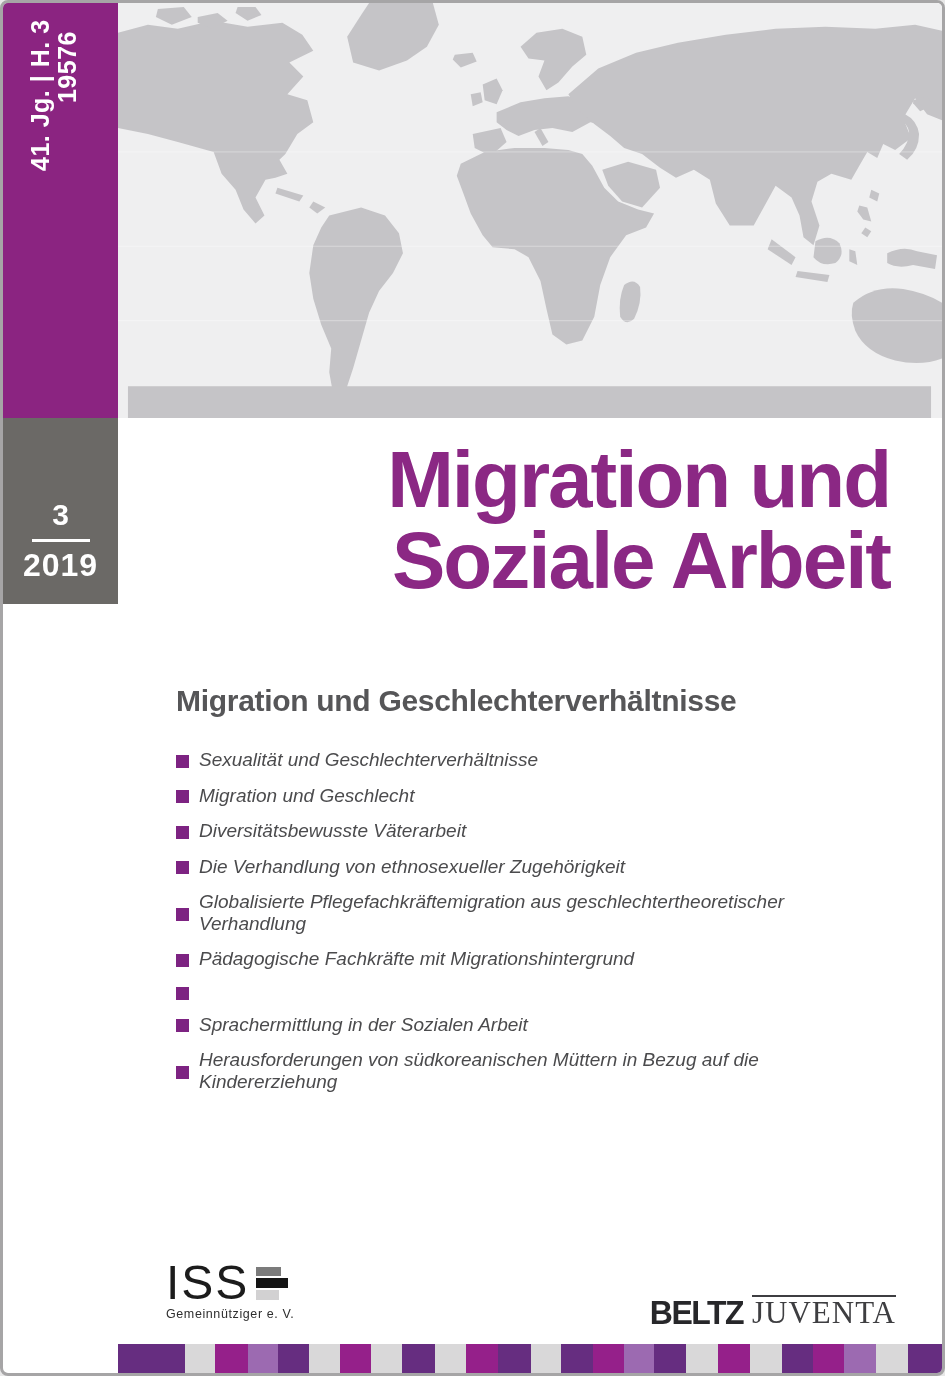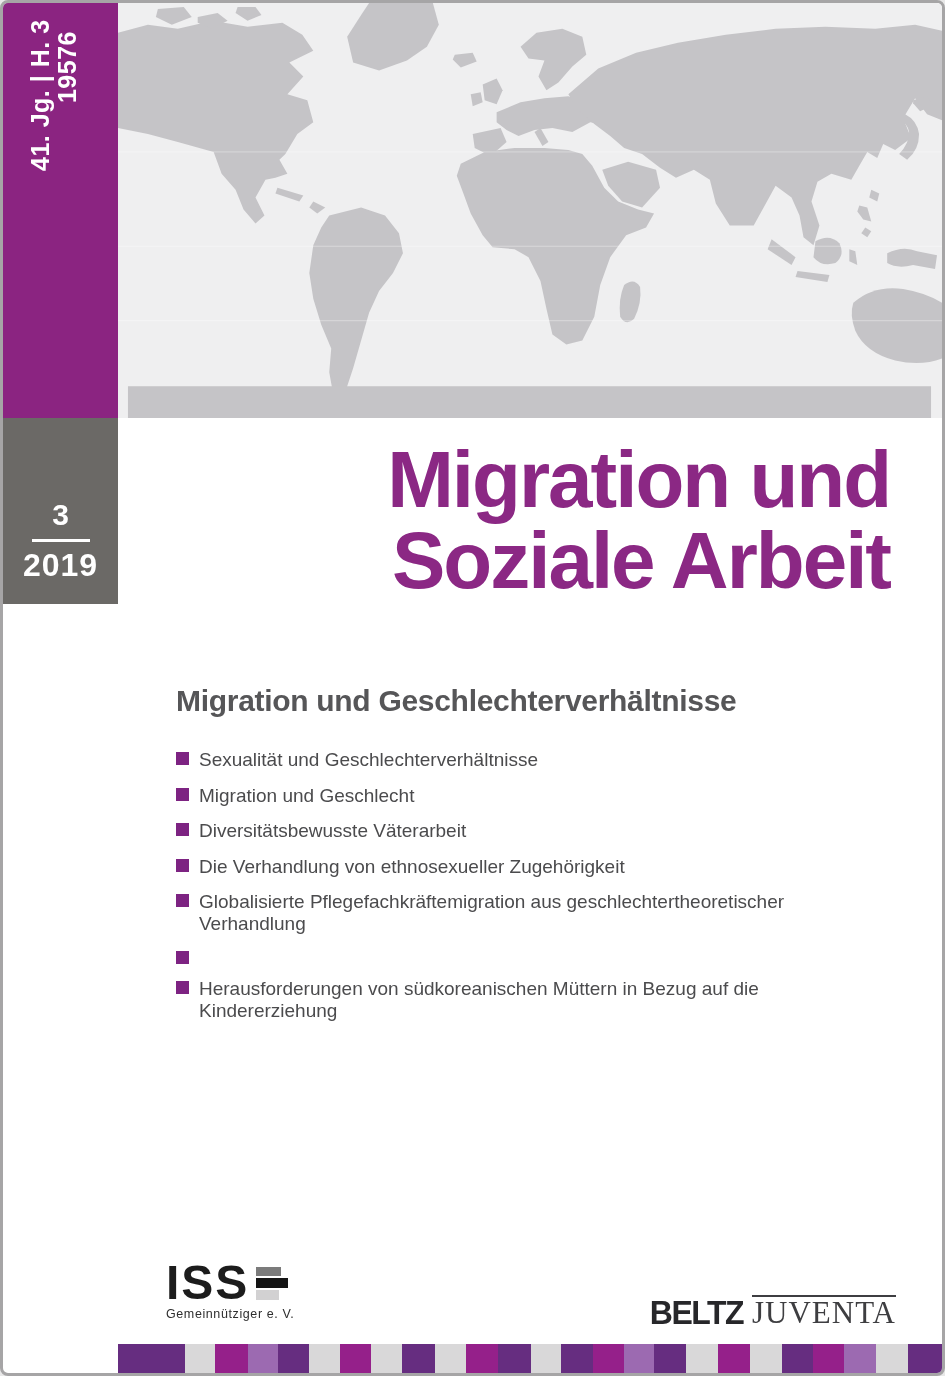--- a/index.html
+++ b/index.html
@@ -53,34 +53,34 @@
   .contents-heading{
     position:absolute;left:173px;top:681px;
     font-size:30px;font-weight:bold;color:var(--heading-gray,#565658);
     letter-spacing:-.3px;
   }
   .topics{
     position:absolute;left:173px;top:746px;width:700px;
     margin:0;padding:0;list-style:none;
   }
   .topic{
-    display:flex;align-items:flex-start;gap:10px;
+    display:flex;align-items:center;gap:10px;
     margin-bottom:14px;
     color:var(--body-gray,#4b4b4d);
-    font-size:19px;line-height:21.5px;
+    font-size:19px;line-height:21.5px;font-style:italic;
   }
   .bullet{
     flex:0 0 13px;width:13px;height:13px;margin-top:3px;
     background:var(--bullet-purple,#7d2382);
   }
   
   .iss-logo{position:absolute;left:163px;top:1260px;color:#1c1c1c;}
   .iss-row{display:flex;align-items:flex-start;}
   .iss-name{
-    font-size:48px;line-height:40px;font-weight:700;letter-spacing:2px;
+    font-size:48px;line-height:40px;font-weight:400;letter-spacing:2px;
     font-family:"Liberation Sans",sans-serif;
   }
   .iss-bars{display:flex;flex-direction:column;gap:2px;margin:4px 0 0 7px;}
   .iss-bars .b1{width:25px;height:9px;background:#7b7b7b;}
   .iss-bars .b2{width:32px;height:10px;background:#141414;}
   .iss-bars .b3{width:23px;height:10px;background:#d2d1d2;}
   .iss-sub{font-size:12.5px;letter-spacing:.6px;color:#2e2e2e;margin-top:4px;}
   
   .publisher{
     position:absolute;right:46px;top:1292px;
@@ -205,25 +205,33 @@
       <span class="bullet"></span>
       <span>Die Verhandlung von ethnosexueller Zugehörigkeit</span>
     </li>
 
 
     <li class="topic">
       <span class="bullet"></span>
       <span>Globalisierte Pflegefachkräftemigration aus geschlechtertheoretischer Verhandlung</span>
     </li>
 
-
-    <li class="topic">
-      <span class="bullet"></span>
-    </li>
-
+    <li class="topic">
+      <span class="bullet"></span>
+      <span>Pädagogische Fachkräfte mit Migrationshintergrund</span>
+    </li>
+
+    <li class="topic">
+      <span class="bullet"></span>
+    </li>
+
+    <li class="topic">
+      <span class="bullet"></span>
+      <span>Sprachermittlung in der Sozialen Arbeit</span>
+    </li>
 
     <li class="topic">
       <span class="bullet"></span>
       <span>Herausforderungen von südkoreanischen Müttern in Bezug auf die Kindererziehung</span>
     </li>
   </ul>
 
   <div class="iss-logo">
     <div class="iss-row">
       <span class="iss-name">ISS</span>

